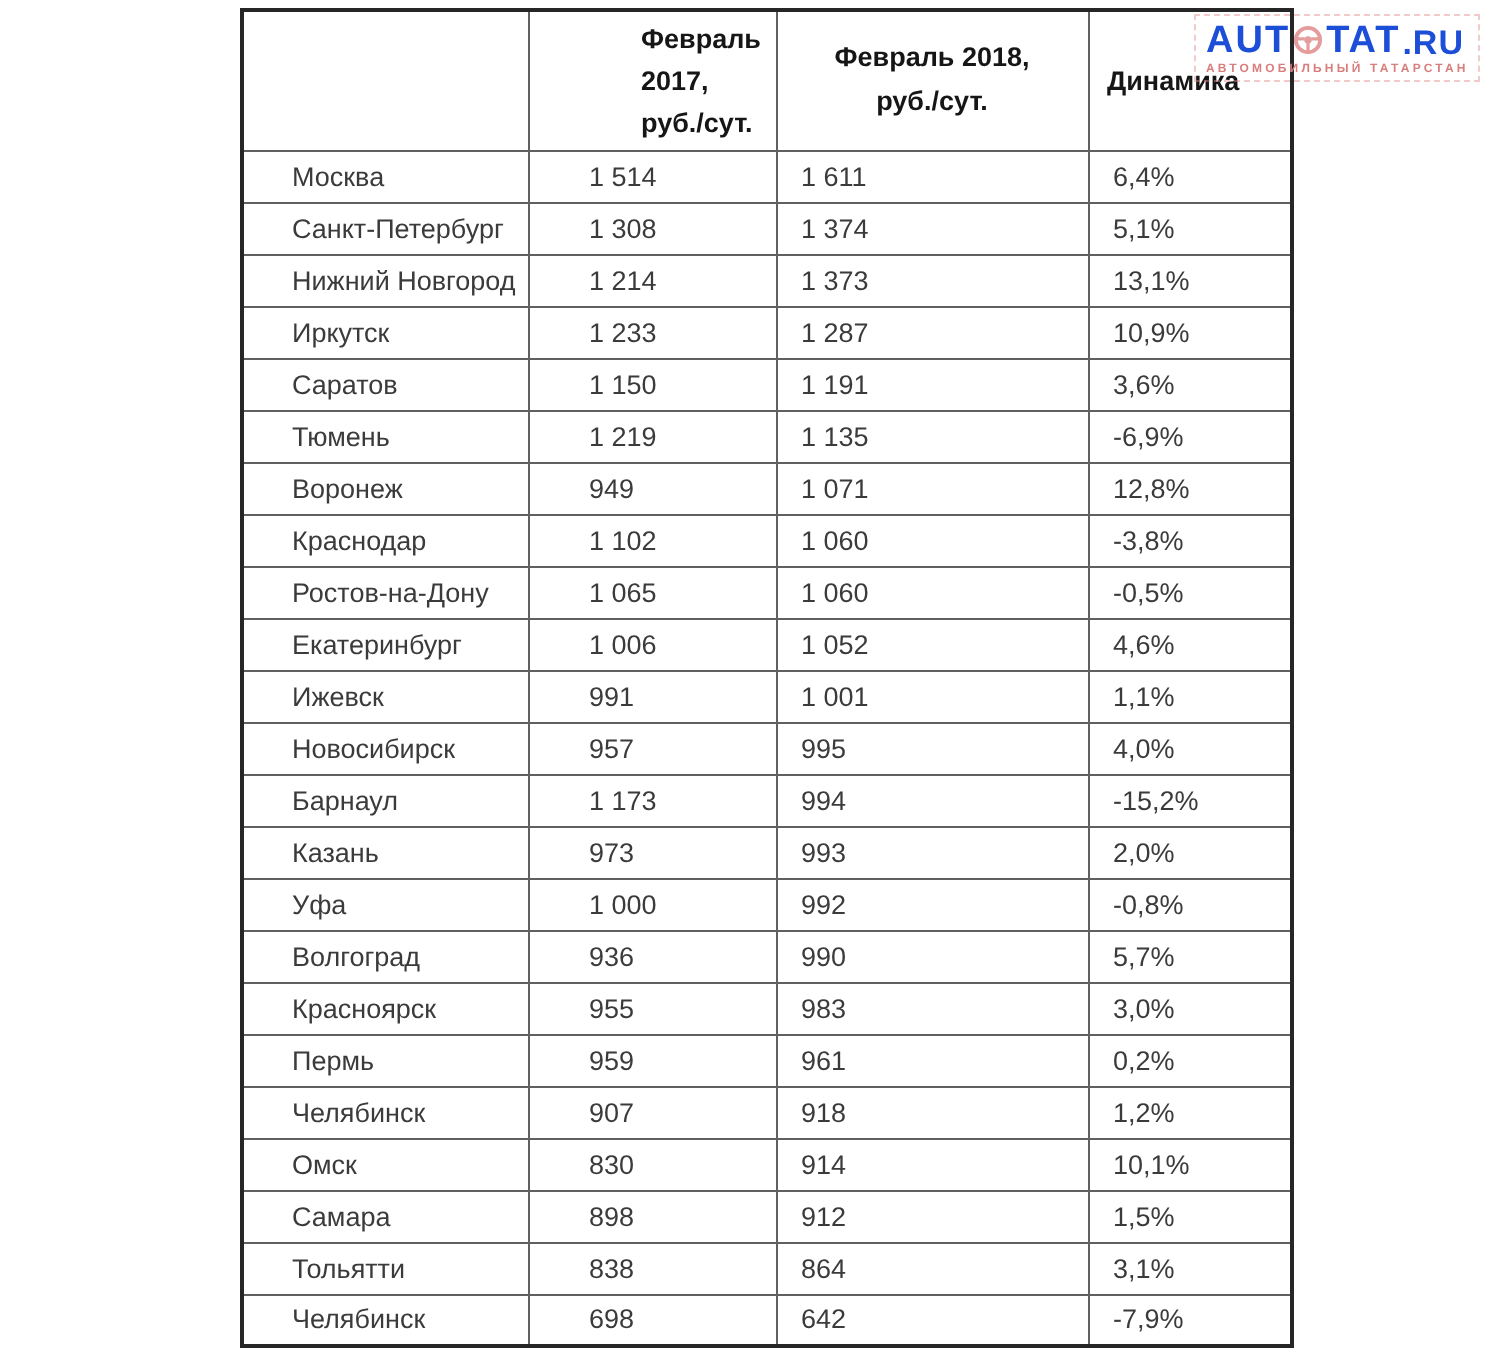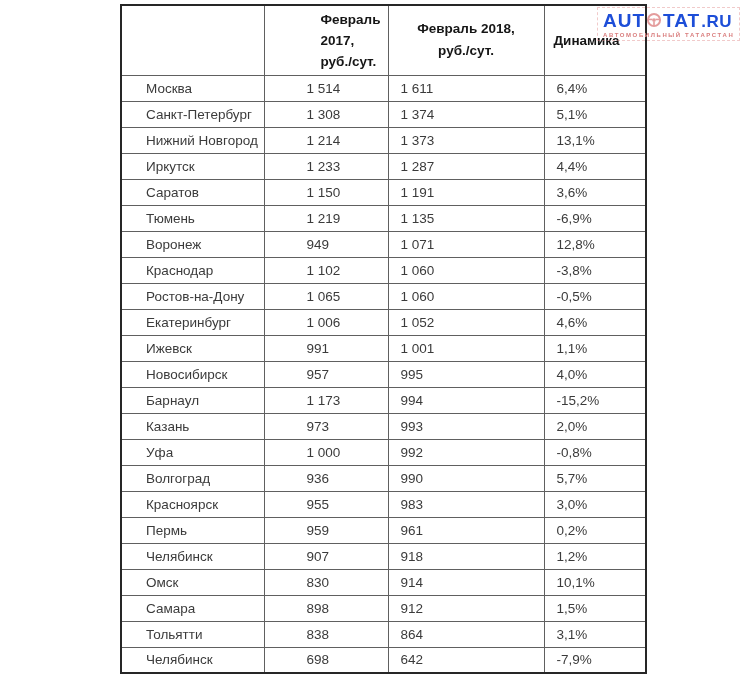--- a/index.html
+++ b/index.html
@@ -15,21 +15,21 @@
   .data-table th, .data-table td {
     border:1px solid #606060; padding:0; vertical-align:middle;
     text-align:left; overflow:hidden; white-space:nowrap;
   }
   thead tr { height:70px; }
   tbody tr { height:26px; background:#ffffff; }
   td { font-size:13.5px; color:#3b3b3b; }
   th { font-size:13.5px; color:#161616; font-weight:bold; }
   
   td.c-city { padding-left:24px; }
-  td.c-2017 { padding-left:42px; }
+  td.c-2017 { padding-left:30px; }
   td.c-2018 { padding-left:12px; }
   td.c-dyn  { padding-left:12px; }
   
   th.c-2017 { padding-left:56px; line-height:21px; }
   th.c-2018 { text-align:center; line-height:22px; }
   th.c-dyn  { padding-left:9px; }
   
   .watermark {
     position:absolute; left:597px; top:7px; z-index:5;
     padding:2px 5px 2px 5px;
@@ -94,21 +94,21 @@
         <tr>
     <td class="c-city">Нижний Новгород</td>
     <td class="c-2017">1 214</td>
     <td class="c-2018">1 373</td>
     <td class="c-dyn">13,1%</td>
   </tr>
         <tr>
     <td class="c-city">Иркутск</td>
     <td class="c-2017">1 233</td>
     <td class="c-2018">1 287</td>
-    <td class="c-dyn">4,4%</td>
+    <td class="c-dyn">10,9%</td>
   </tr>
         <tr>
     <td class="c-city">Саратов</td>
     <td class="c-2017">1 150</td>
     <td class="c-2018">1 191</td>
     <td class="c-dyn">3,6%</td>
   </tr>
         <tr>
     <td class="c-city">Тюмень</td>
     <td class="c-2017">1 219</td>

